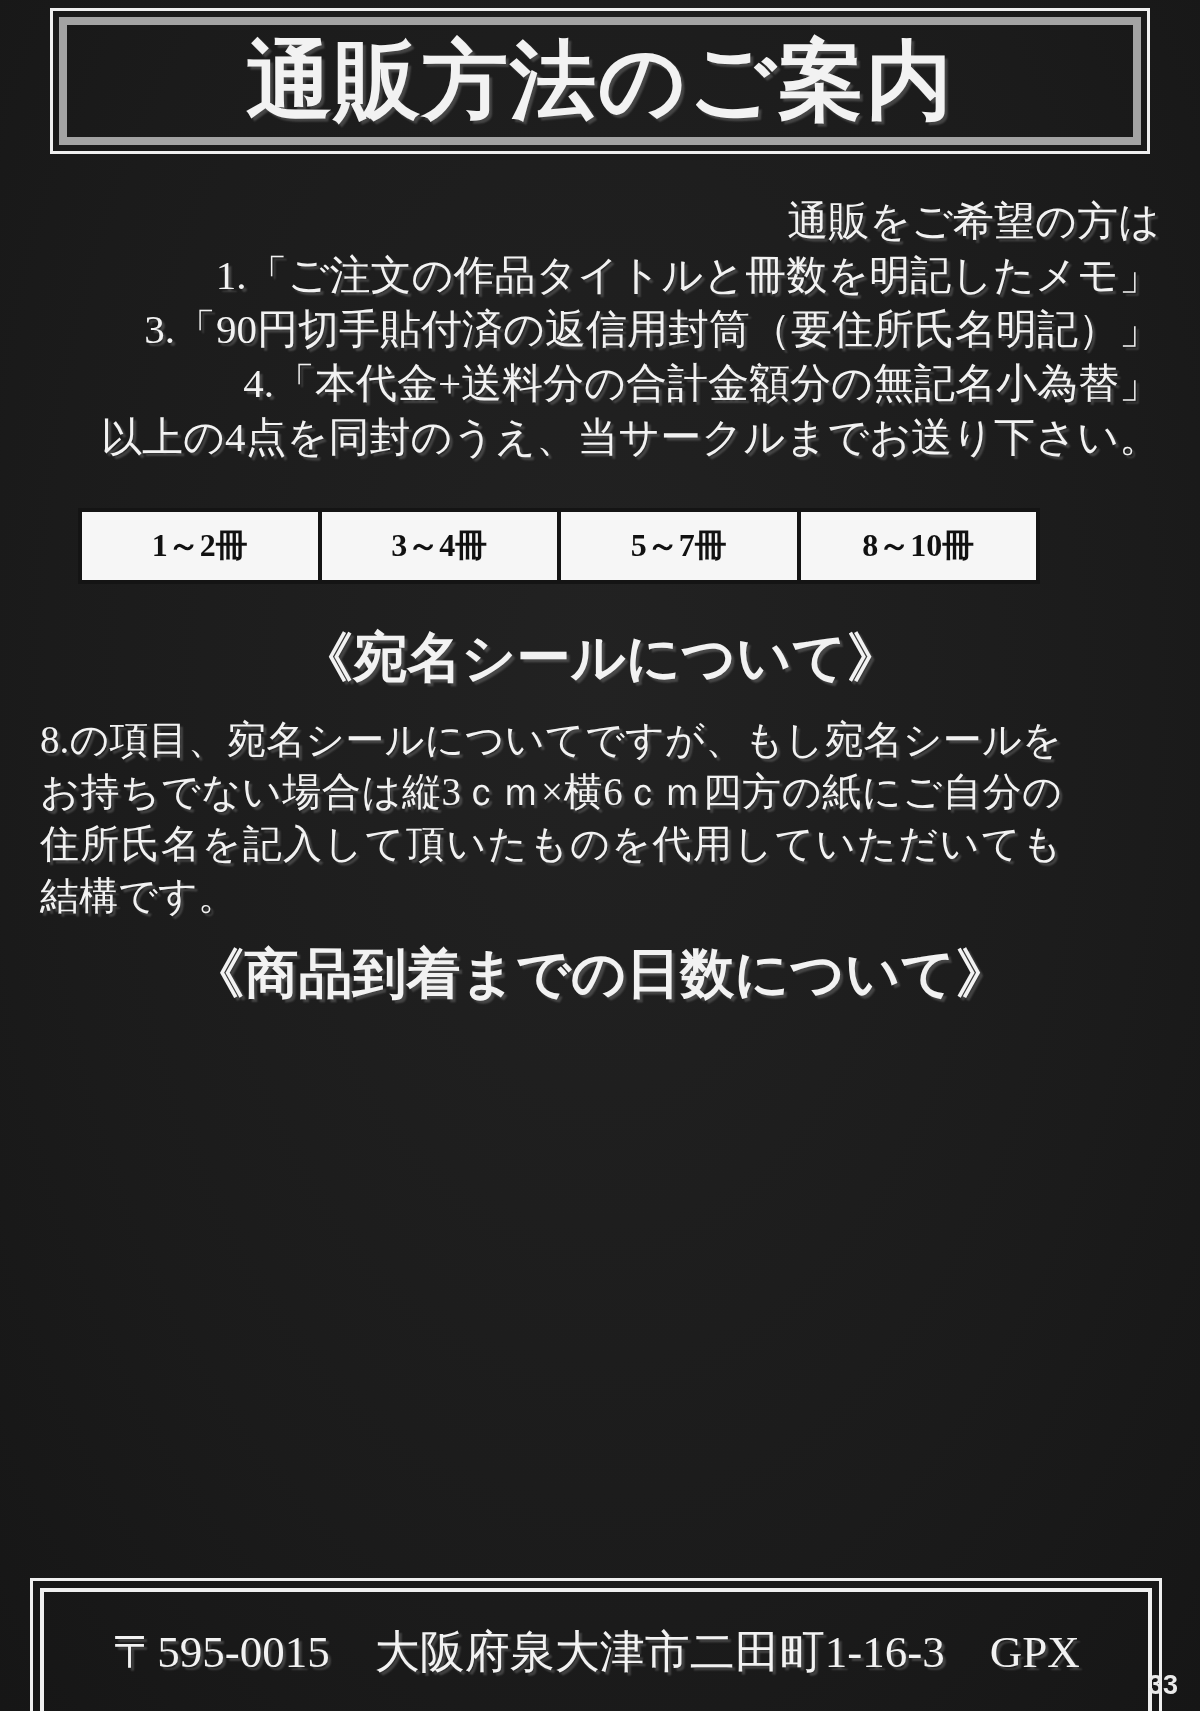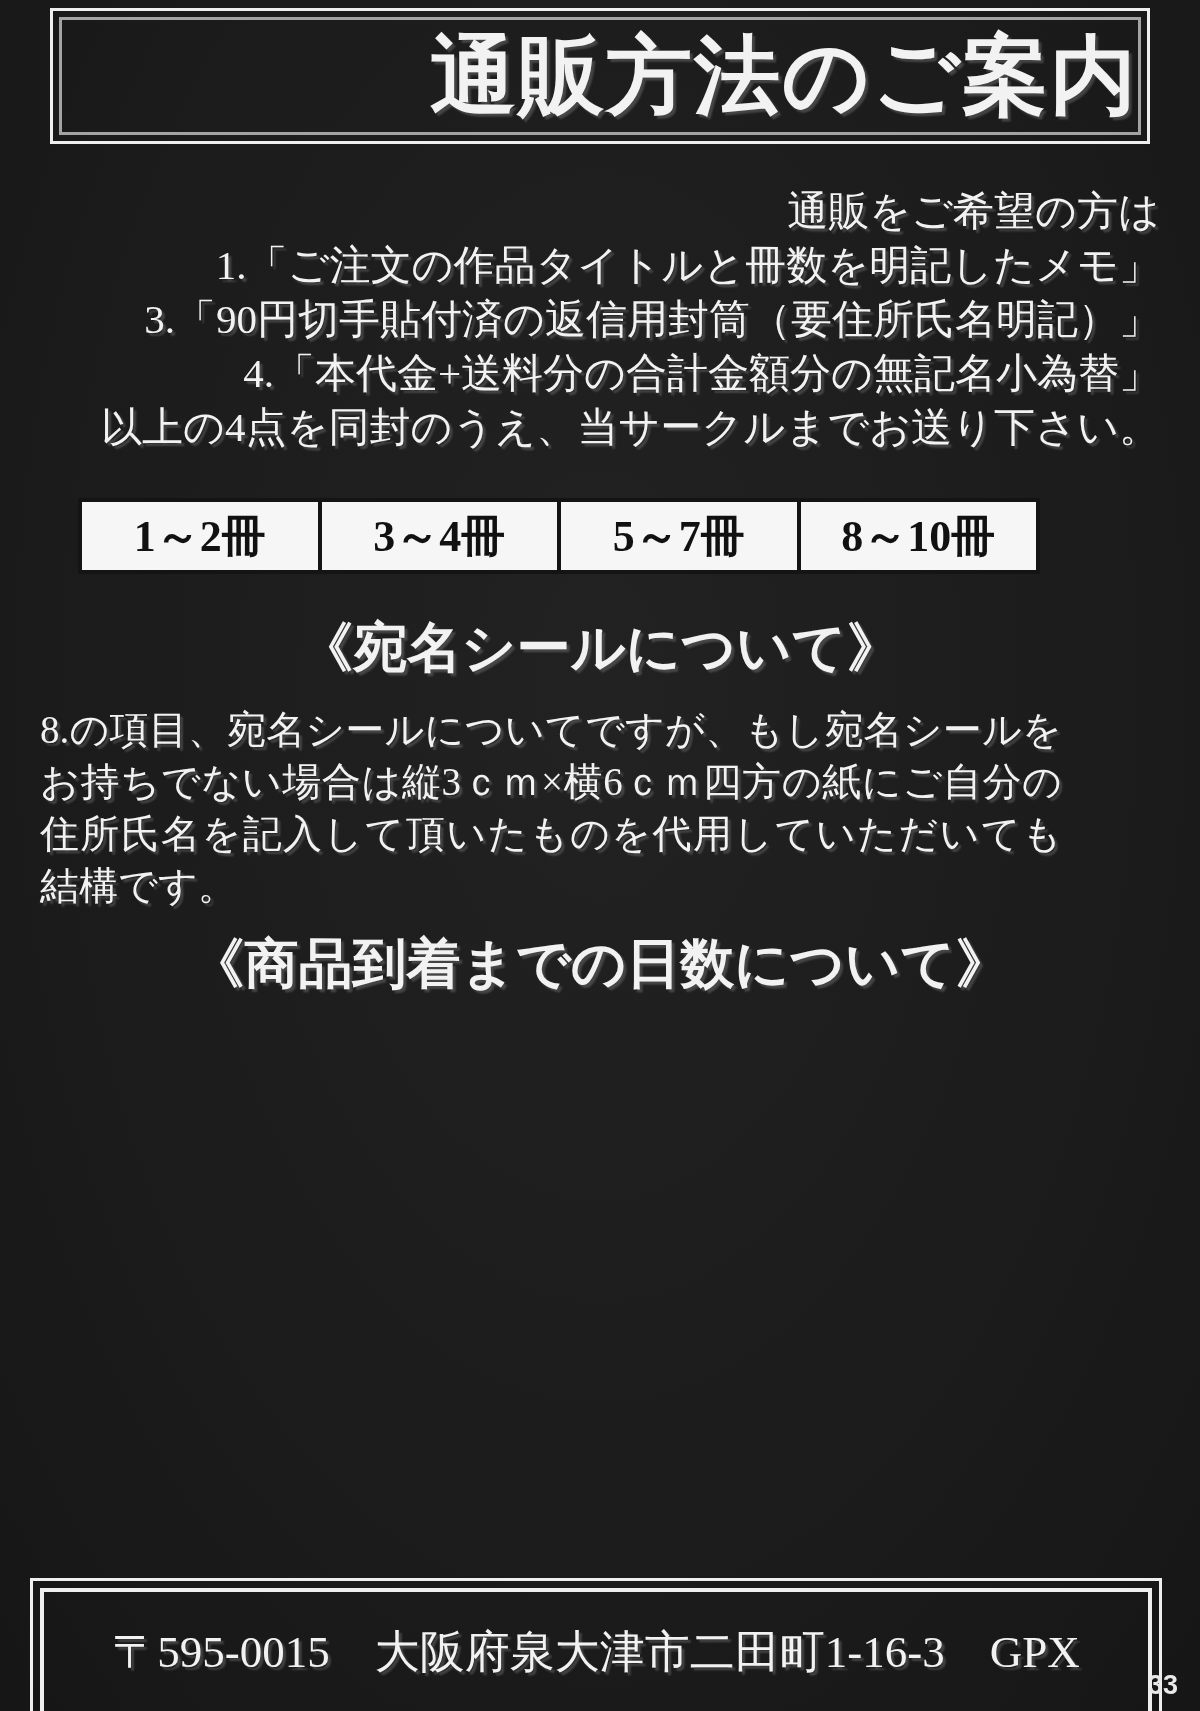--- a/index.html
+++ b/index.html
@@ -19,22 +19,22 @@
     text-shadow: 3px 3px 2px rgba(135,135,135,0.38);
   }
 
   
   .title-box {
     margin: 8px 50px 0 50px;
     border: 3px solid #efefef;
     padding: 6px;
   }
   .title-box-inner {
-    border: 3px solid #a3a3a3;
-    text-align: right;
+    border: 8px solid #a3a3a3;
+    text-align: center;
   }
   h1.page-title {
     margin: 0;
     font-size: 86px;
     line-height: 112px;
     font-weight: bold;
     letter-spacing: 2px;
     white-space: nowrap;
   }
 
@@ -56,21 +56,21 @@
     width: 962px;
     table-layout: fixed;
   }
   table.price-table td {
     border: 4px solid #141414;
     background: #f6f6f6;
     color: #111111;
     text-align: center;
     vertical-align: middle;
     height: 68px;
-    font-size: 44px;
+    font-size: 32px;
     font-weight: bold;
     padding: 0;
   }
 
   
   h2.section-heading {
     margin: 38px 0 0 0;
     text-align: center;
     font-size: 54px;
     line-height: 72px;

